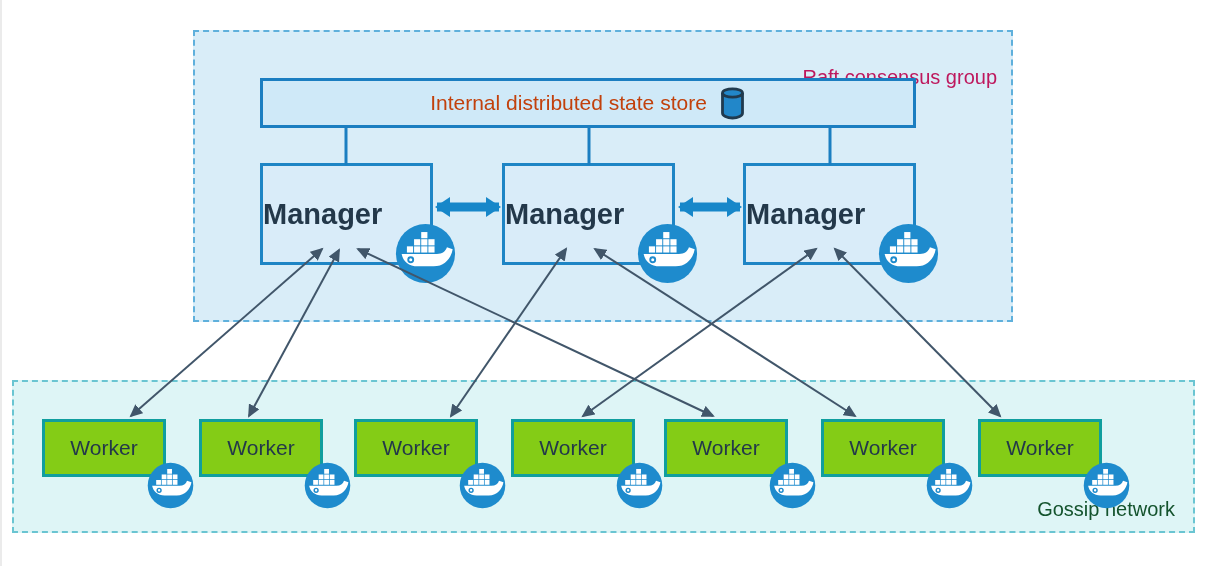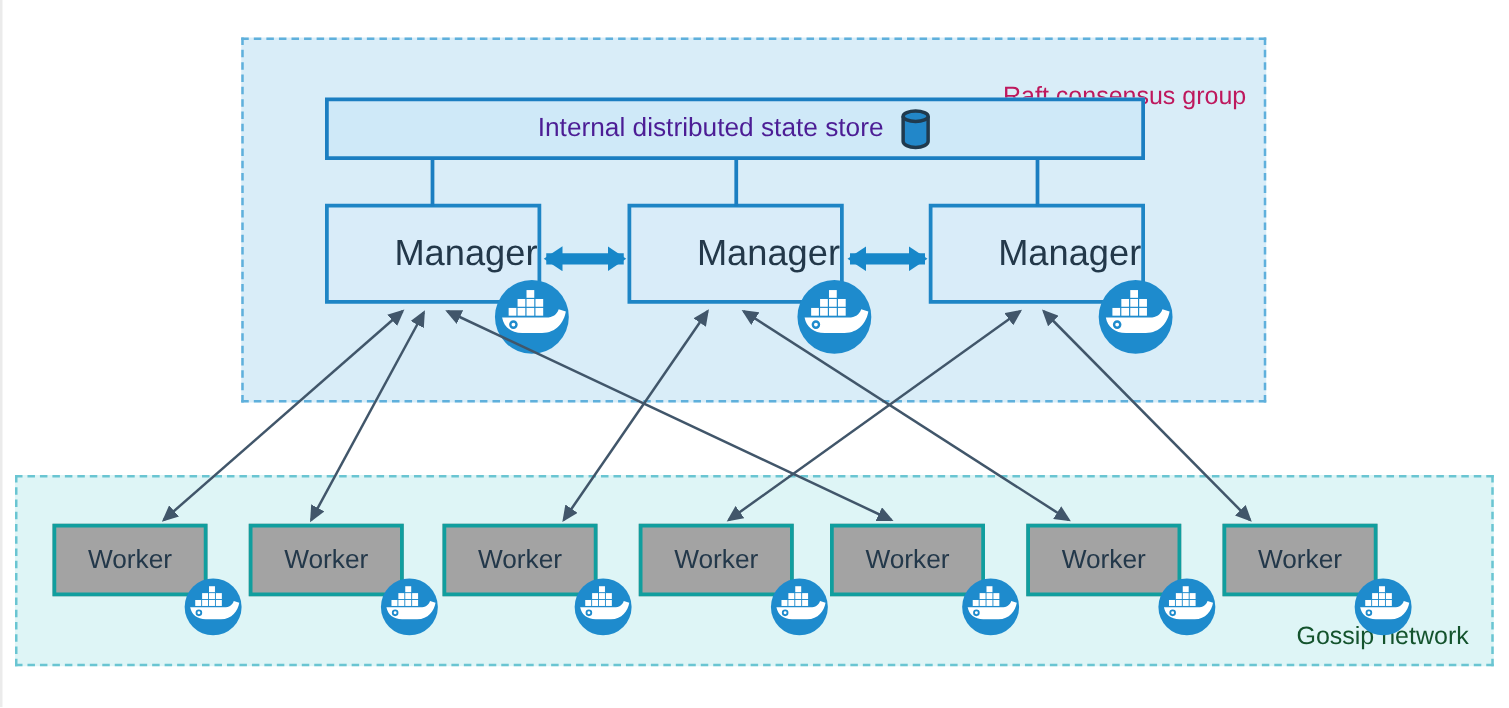--- a/index.html
+++ b/index.html
@@ -26,50 +26,50 @@
     position:absolute;top:13px;right:14px;
     font-size:20px;color:#be185d;margin-top:21px;
   }
   .store-bar{
     position:absolute;left:260px;top:78px;width:656px;height:50px;
     background:#cfe9f8;
     border:3px solid #1b7ec1;
     box-sizing:border-box;
     display:flex;align-items:center;justify-content:center;gap:12px;
   }
-  .store-label{font-size:21px;color:#4c1d95;}
+  .store-label{font-size:21px;color:#c2410c;}
   .db-icon{width:27px;height:33px;display:block;}
   
   .manager{
-    position:absolute;top:163px;width:173px;height:80px;
+    position:absolute;top:163px;width:173px;height:102px;
     background:#d9ecf9;
     border:3px solid #1e85c5;
     box-sizing:border-box;
-    display:flex;align-items:center;justify-content:flex-end;
+    display:flex;align-items:center;justify-content:flex-start;font-weight:bold;
   }
   .manager-1{left:260px;}
   .manager-2{left:502px;}
   .manager-3{left:743px;}
   .manager .node-label{font-size:29px;color:#23384a;}
   .badge{position:absolute;pointer-events:none;}
   .manager .badge{left:132px;top:57px;width:61px;height:61px;}
   
   .gossip-box{
     position:absolute;left:12px;top:380px;width:1183px;height:153px;
     background:#def5f6;
     border:2px dashed #6ac5d2;
     box-sizing:border-box;
   }
   .gossip-label{
     position:absolute;bottom:10px;right:18px;
     font-size:20px;color:#14532d;
   }
   .worker{
     position:absolute;top:419px;width:124px;height:58px;
-    background:#a3a3a3;
+    background:#84cc16;
     border:3px solid #109e9e;
     box-sizing:border-box;
     display:flex;align-items:center;justify-content:center;
   }
   .worker .node-label{font-size:21px;color:#23384a;}
   .worker .badge{left:102px;top:40px;width:47px;height:47px;}
   .worker-1{left:42px;}
   .worker-2{left:199px;}
   .worker-3{left:354px;}
   .worker-4{left:511px;}

